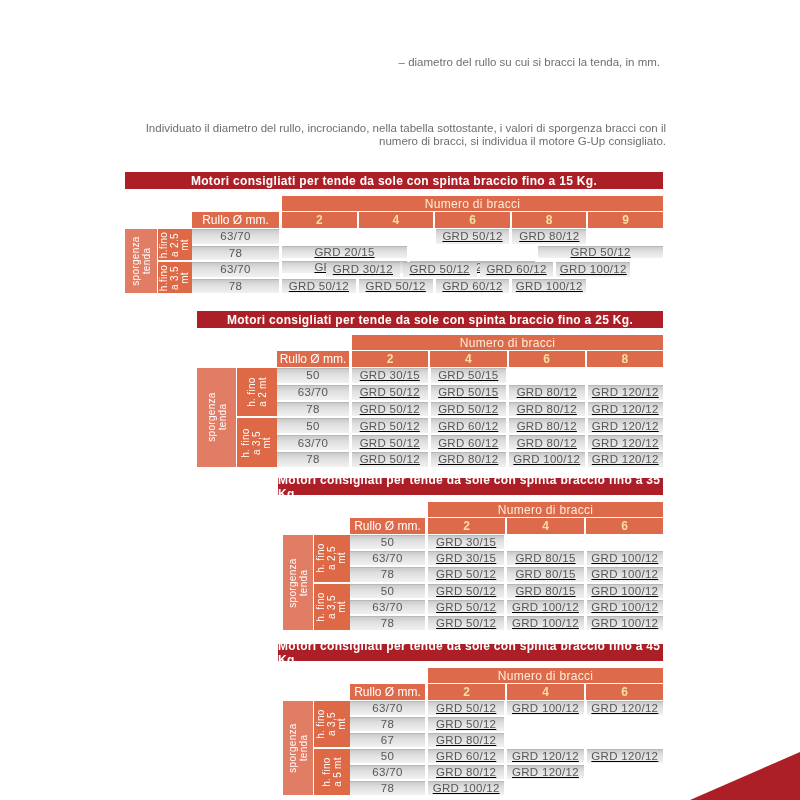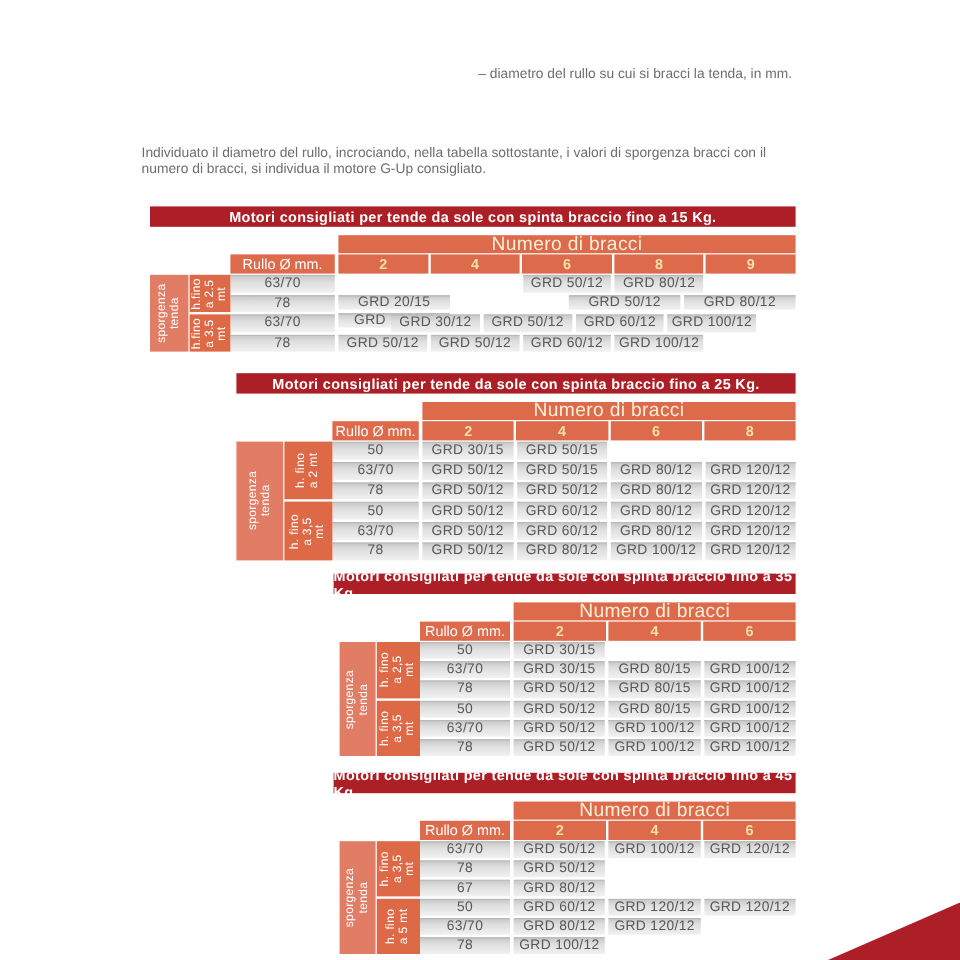--- a/index.html
+++ b/index.html
@@ -6,33 +6,33 @@
   #page{position:relative;width:800px;height:800px;background:#ffffff;overflow:hidden;
         font-family:"Liberation Sans",sans-serif;}
   
   #banner{position:absolute;left:265px;top:2px;width:418px;height:40px;
           background:var(--dark-red);border-radius:21px 0 0 21px;
           display:flex;align-items:center;justify-content:center;}
   #banner span{color:#fff;font-size:23px;font-weight:bold;letter-spacing:.5px;}
   
   #intro{position:absolute;right:140px;top:56px;text-align:right;
          color:#6e6e6e;font-size:11.5px;line-height:13.2px;}
-  #intro-par{position:absolute;left:118px;top:122px;width:548px;text-align:left;
+  #intro-par{position:absolute;left:118px;top:122px;width:548px;text-align:right;
              color:#6e6e6e;font-size:11.5px;line-height:13.2px;}
   
   .t-title{position:absolute;display:flex;align-items:center;justify-content:center;
            background:var(--dark-red);color:#fff;font-size:12px;font-weight:bold;letter-spacing:.3px;}
   .t-bracci{position:absolute;display:flex;align-items:center;justify-content:center;
-            background:var(--orange);color:#fdeed8;font-size:16px;letter-spacing:.3px;}
+            background:var(--orange);color:#fdeed8;font-size:12px;letter-spacing:.3px;}
   .rullo-head{position:absolute;display:flex;align-items:center;justify-content:center;
               background:var(--orange);color:#fff;font-size:12px;}
   .arm-grid{position:absolute;display:grid;gap:2px;}
   .arm-cell{background:var(--orange);color:#f7dfa9;font-size:12px;font-weight:bold;
             display:flex;align-items:center;justify-content:center;}
-  .row-grid{position:absolute;display:grid;gap:3px;}
+  .row-grid{position:absolute;display:grid;gap:3px;text-decoration:underline;}
   .cell{display:flex;align-items:center;justify-content:center;
         background:linear-gradient(180deg,var(--cell-top) 0%,#dedede 40%,var(--cell-bottom) 100%);
         box-shadow:inset 0 1px 0 #b9b9b9;
         color:#575757;font-size:11.5px;letter-spacing:.3px;}
   .rullo-cell{position:absolute;}
   .empty{background:none;box-shadow:none;}
   .vblock{position:absolute;}
   .vblock.sporg{background:var(--orange-light);}
   .vblock.hcol{background:var(--orange-dark);}
   .vblock span{position:absolute;left:50%;top:50%;
@@ -68,21 +68,21 @@
       </div>
       <div class="cell rullo-cell" style="position: absolute; left: 192px; top: 229px; width: 87px; height: 14.5px;">63/70</div>
       <div class="row-grid" style="grid-template-columns: repeat(5, 1fr); position: absolute; left: 282px; top: 229px; width: 381px; height: 14.5px;">
         <div class="cell empty"></div>
         <div class="cell empty"></div>
         <div class="cell">GRD 50/12</div>
         <div class="cell">GRD 80/12</div>
         <div class="cell empty"></div>
       </div>
       <div class="cell rullo-cell" style="position: absolute; left: 192px; top: 245.5px; width: 87px; height: 14.5px;">78</div>
-      <div class="row-grid" style="grid-template-columns: repeat(4, 1fr); position: absolute; left: 282px; top: 245.5px; width: 381px; height: 14.5px;">
+      <div class="row-grid" style="grid-template-columns: repeat(3, 1fr); position: absolute; left: 282px; top: 245.5px; width: 381px; height: 14.5px;">
         <div class="cell">GRD 20/15</div>
         <div class="cell empty"></div>
         <div class="cell">GRD 50/12</div>
         <div class="cell">GRD 80/12</div>
         <div class="cell">GRD 120/12</div>
       </div>
       <div class="cell rullo-cell" style="position: absolute; left: 192px; top: 262px; width: 87px; height: 14.5px;">63/70</div>
       <div class="row-grid" style="grid-template-columns: repeat(5, 1fr); position: absolute; left: 282px; top: 262px; width: 381px; height: 14.5px; margin-left: 44px;">
         <div class="cell">GRD 30/12</div>
         <div class="cell">GRD 50/12</div>

